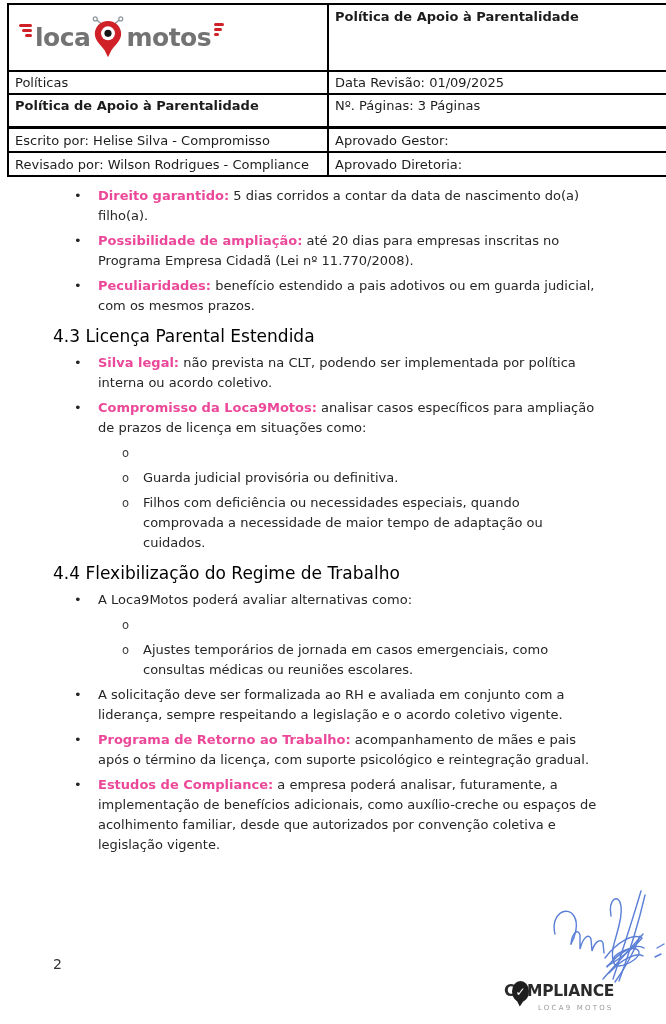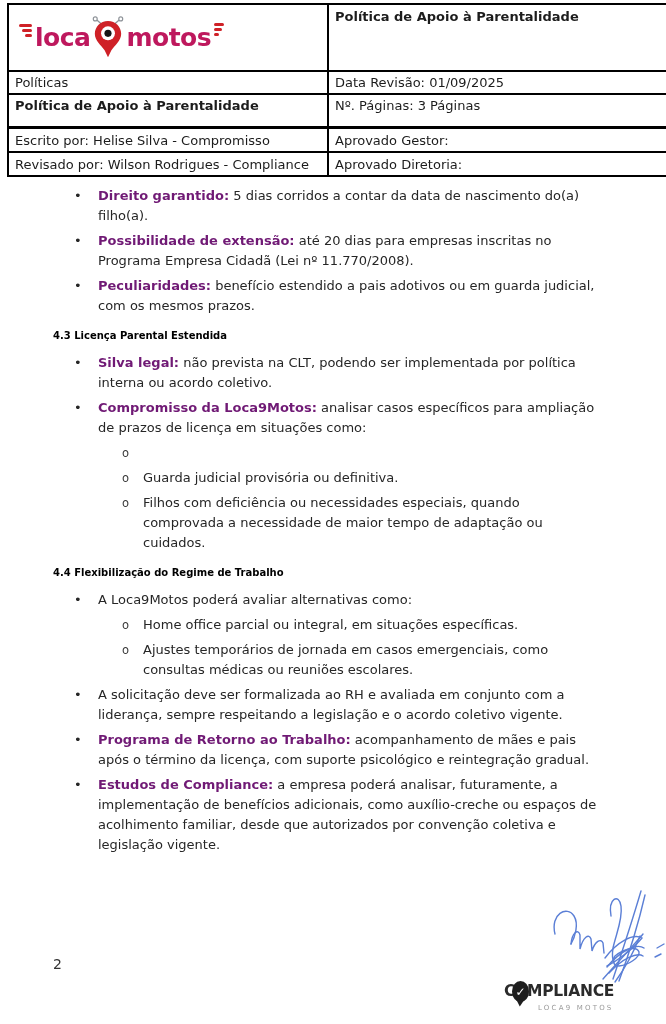--- a/index.html
+++ b/index.html
@@ -13,35 +13,35 @@
   td.col-l{width:306px;}
   td.col-r{width:346px;}
   tr.r1 td{height:59px;}
   tr.r2 td{height:17px;}
   tr.r3 td{height:26px;vertical-align:top;padding-top:3px;border-bottom:3px solid #000;}
   tr.r4 td,tr.r5 td{height:18px;}
   .cell-title{font-weight:bold;font-size:14px;color:#000;vertical-align:top !important;padding-top:4px !important;}
   .bold-cell{font-weight:bold;color:#000;}
   
   .logo{display:flex;align-items:center;height:100%;padding-left:4px;}
-  .logo .word{font-weight:bold;font-size:25px;letter-spacing:-0.5px;color:#be185d;line-height:1;}
+  .logo .word{font-weight:bold;font-size:25px;letter-spacing:-0.5px;color:#737373;line-height:1;}
   .speed{display:flex;flex-direction:column;gap:2px;}
   .speed span{display:block;height:3px;border-radius:1.5px;}
   .speed-l{align-items:flex-end;margin:-14px 3px 0 0;}
   .speed-r{align-items:flex-start;margin:-16px 0 0 3px;}
   .pin-svg{margin:0 1px;}
   
   .doc-body{position:absolute;left:53px;top:186px;width:585px;}
   .item{display:flex;margin-bottom:5px;font-size:13px;line-height:20px;color:#262626;}
   .item .mk{flex:none;box-sizing:border-box;}
   .item.l1 .mk{width:45px;padding-left:21px;font-size:13px;}
   .item.l2 .mk{width:90px;padding-left:69px;font-size:11.5px;color:#3a3a3a;}
   .item .tx{flex:1;white-space:pre-line;}
-  .item .tx b{color:#701a75;}
-  .h{font-weight:bold;font-size:10px;line-height:20px;color:#000;margin:10px 0 7px 0;}
+  .item .tx b{color:#ec4899;}
+  .h{font-weight:normal;font-size:17px;line-height:20px;color:#000;margin:10px 0 7px 0;}
   
   .pagenum{position:absolute;left:53px;top:956px;font-size:14px;color:#333;}
   .signature{position:absolute;left:545px;top:886px;}
   .cmp-logo{position:absolute;left:504px;top:981px;width:110px;}
   .cmp-row{display:flex;align-items:center;}
   .cmp-txt{font-weight:bold;font-size:15.5px;letter-spacing:-0.3px;color:#2b2b2b;line-height:1;}
   .bubble{position:relative;width:21px;height:21px;border-radius:50%;display:flex;align-items:center;justify-content:center;
           color:#fff;font-size:12px;font-weight:bold;margin:0 -2px 0 -3px;z-index:2;}
   .bubble::after{content:"";position:absolute;left:2px;bottom:-4px;width:0;height:0;
           border-left:7px solid transparent;border-right:2px solid transparent;border-top:7px solid #1e1e1e;transform:rotate(18deg);}
@@ -102,21 +102,21 @@
 <div class="doc-body">
 
   <div class="item l1">
     <span class="mk">•</span>
     <div class="tx"><b>Direito garantido:</b><span> 5 dias corridos a contar da data de nascimento do(a)
 filho(a).</span></div>
   </div>
 
   <div class="item l1">
     <span class="mk">•</span>
-    <div class="tx"><b>Possibilidade de extensão:</b><span> até 20 dias para empresas inscritas no
+    <div class="tx"><b>Possibilidade de ampliação:</b><span> até 20 dias para empresas inscritas no
 Programa Empresa Cidadã (Lei nº 11.770/2008).</span></div>
   </div>
 
   <div class="item l1">
     <span class="mk">•</span>
     <div class="tx"><b>Peculiaridades:</b><span> benefício estendido a pais adotivos ou em guarda judicial,
 com os mesmos prazos.</span></div>
   </div>
 
   <div class="h">4.3 Licença Parental Estendida</div>
@@ -151,21 +151,20 @@
 
   <div class="h">4.4 Flexibilização do Regime de Trabalho</div>
 
   <div class="item l1">
     <span class="mk">•</span>
     <div class="tx"><span>A Loca9Motos poderá avaliar alternativas como:</span></div>
   </div>
 
   <div class="item l2">
     <span class="mk">o</span>
-    <div class="tx"><span>Home office parcial ou integral, em situações específicas.</span></div>
   </div>
 
   <div class="item l2">
     <span class="mk">o</span>
     <div class="tx"><span>Ajustes temporários de jornada em casos emergenciais, como
 consultas médicas ou reuniões escolares.</span></div>
   </div>
 
   <div class="item l1">
     <span class="mk">•</span>

